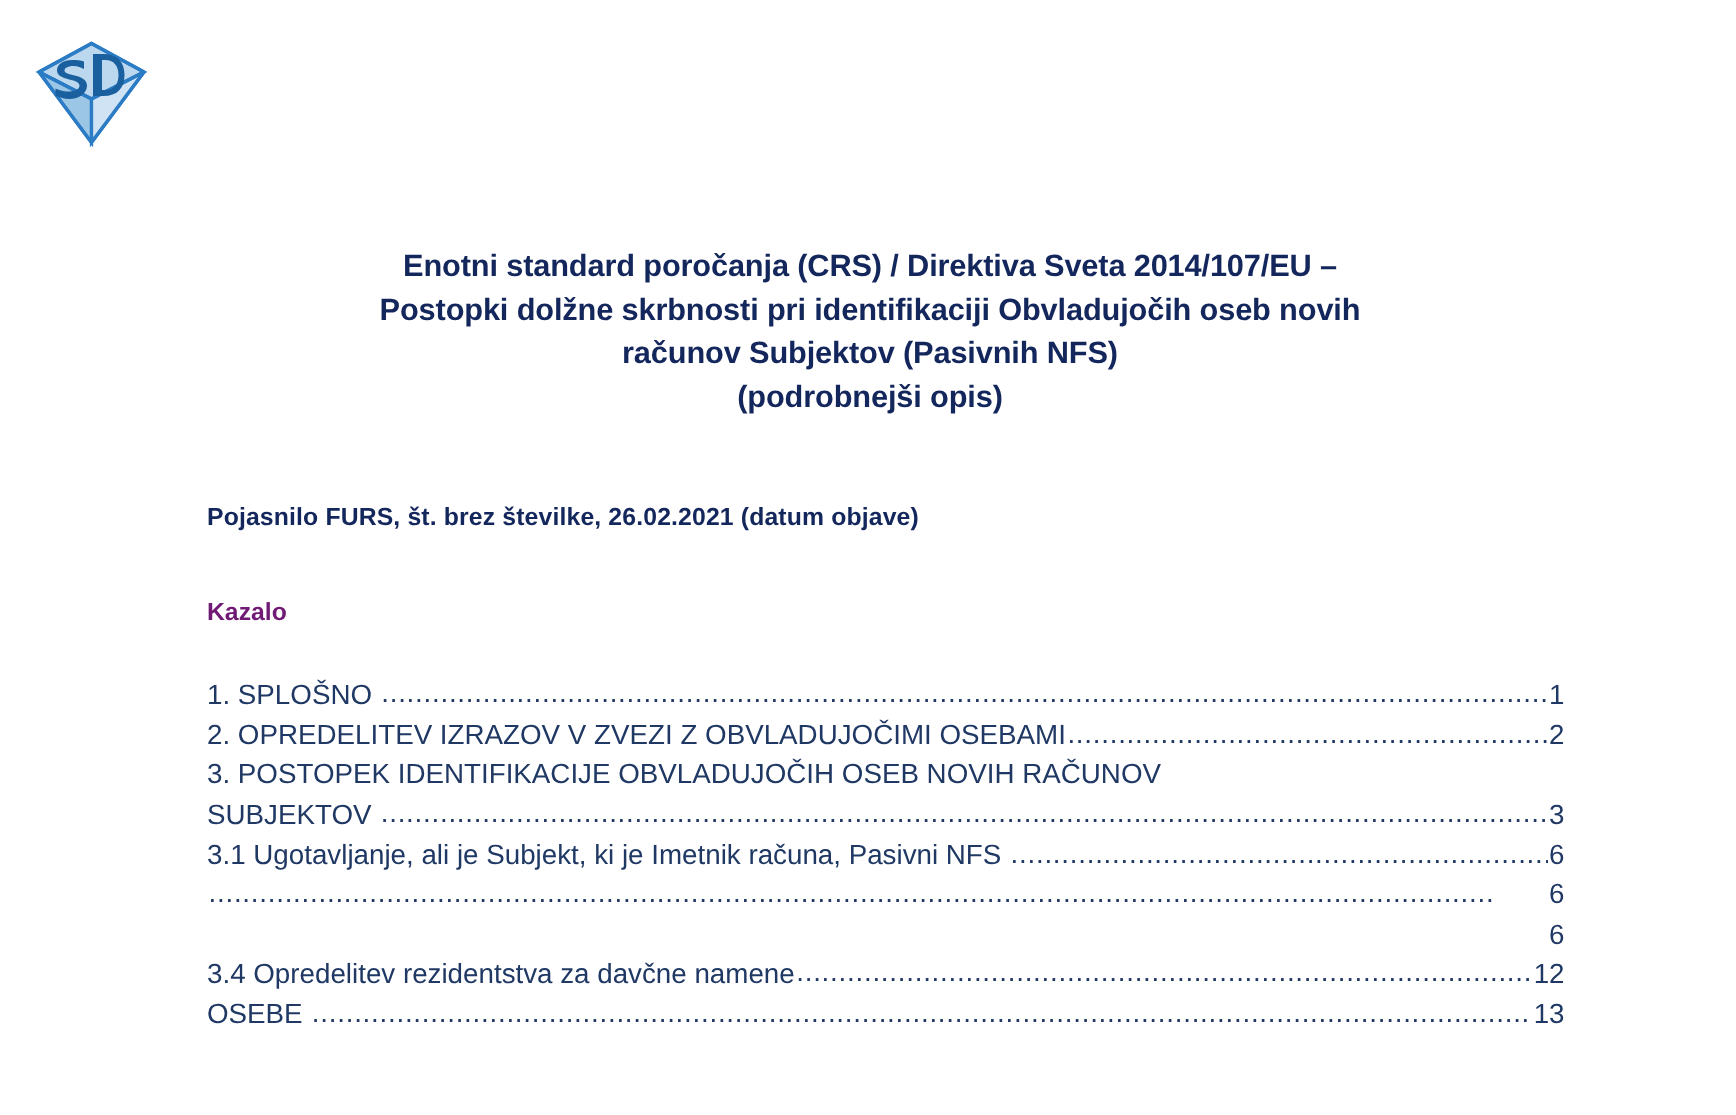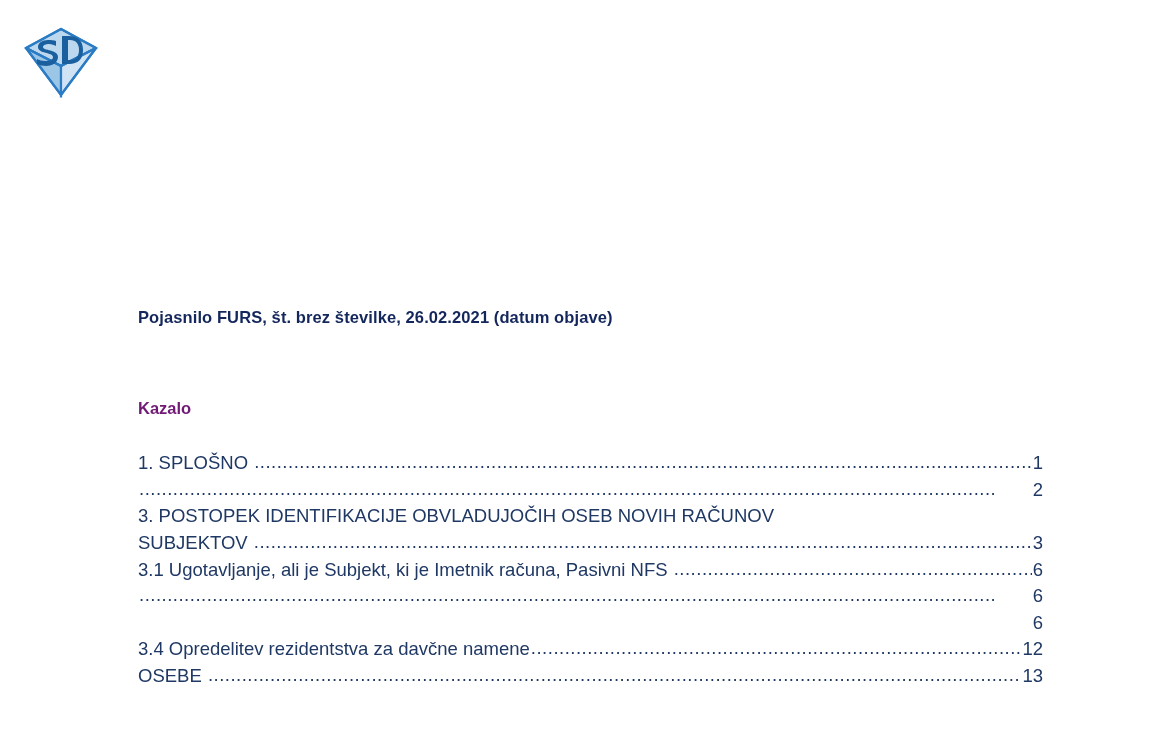--- a/index.html
+++ b/index.html
@@ -44,21 +44,21 @@
     display: block;
     white-space: nowrap;
   }
   .title-line.sub {
     font-weight: bold;
   }
   
   .source {
     position: absolute;
     left: 138px;
-    top: 308px;
+    top: 336px;
     font-size: 16.5px;
     font-weight: bold;
     color: #14275c;
     letter-spacing: 0.1px;
   }
   
   .toc-heading {
     position: absolute;
     left: 138px;
     top: 399px;
@@ -129,37 +129,44 @@
         <path d="M8 22 L43 69 L78 22"></path>
         <path d="M8 22 L43 40 L78 22"></path>
       </g>
       <g fill="#1a5f9e" stroke="none">
         <path d="M30 14 c-6 0 -10 3 -10 7 c0 7 15 5 15 10 c0 3 -4 4 -8 4 c-3 0 -6 -1 -8 -2 l0 5 c3 1 6 2 9 2 c7 0 12 -4 12 -9 c0 -8 -15 -6 -15 -10 c0 -2 3 -3 6 -3 c3 0 5 1 7 2 l0 -5 c-2 -1 -5 -1 -8 -1 z"></path>
         <path d="M44 10 l0 28 l7 0 c9 0 14 -5 14 -14 c0 -9 -5 -14 -14 -14 z m6 4 l2 0 c6 0 9 4 9 10 c0 6 -3 10 -9 10 l-2 0 z"></path>
       </g>
     </svg>
   </div>
 
+  <div class="title-block">
+    <span class="title-line">Enotni standard poročanja (CRS) / Direktiva Sveta 2014/107/EU –</span>
+    <span class="title-line">Postopki dolžne skrbnosti pri identifikaciji Obvladujočih oseb novih</span>
+    <span class="title-line">računov Subjektov (Pasivnih NFS)</span>
+    <span class="title-line sub">(podrobnejši opis)</span>
+  </div>
 
   <div class="source">Pojasnilo FURS, št. brez številke, 26.02.2021 (datum objave)</div>
 
   <div class="toc-heading">Kazalo</div>
 
   <div class="toc">
 
     <div class="toc-entry">
       <div class="toc-row">
         <span class="toc-text">1. SPLOŠNO </span>
         <span class="toc-dots">........................................................................................................................................................</span>
         <span class="toc-page">1</span>
       </div>
     </div>
 
     <div class="toc-entry">
       <div class="toc-row">
+        <span class="toc-text">2. OPREDELITEV IZRAZOV V ZVEZI Z OBVLADUJOČIMI OSEBAMI</span>
         <span class="toc-dots">........................................................................................................................................................</span>
         <span class="toc-page">2</span>
       </div>
     </div>
 
     <div class="toc-entry">
       <span class="toc-wrap-first">3. POSTOPEK IDENTIFIKACIJE OBVLADUJOČIH OSEB NOVIH RAČUNOV</span>
       <div class="toc-row">
         <span class="toc-text">SUBJEKTOV </span>
         <span class="toc-dots">........................................................................................................................................................</span>

